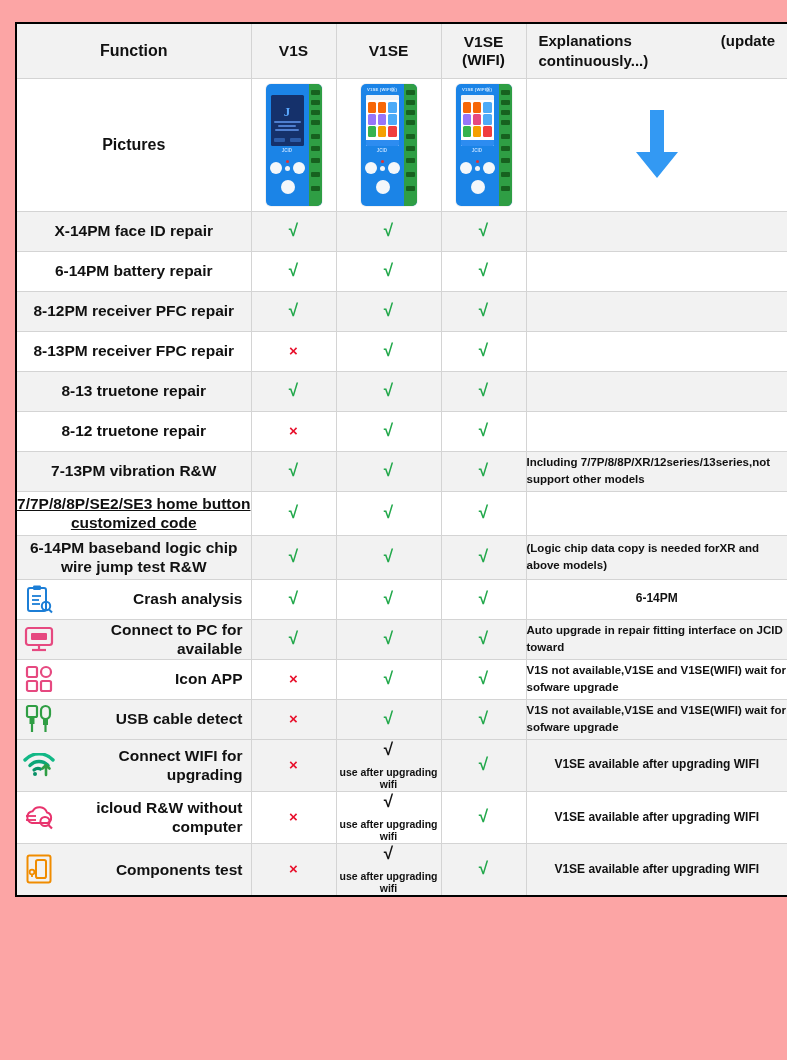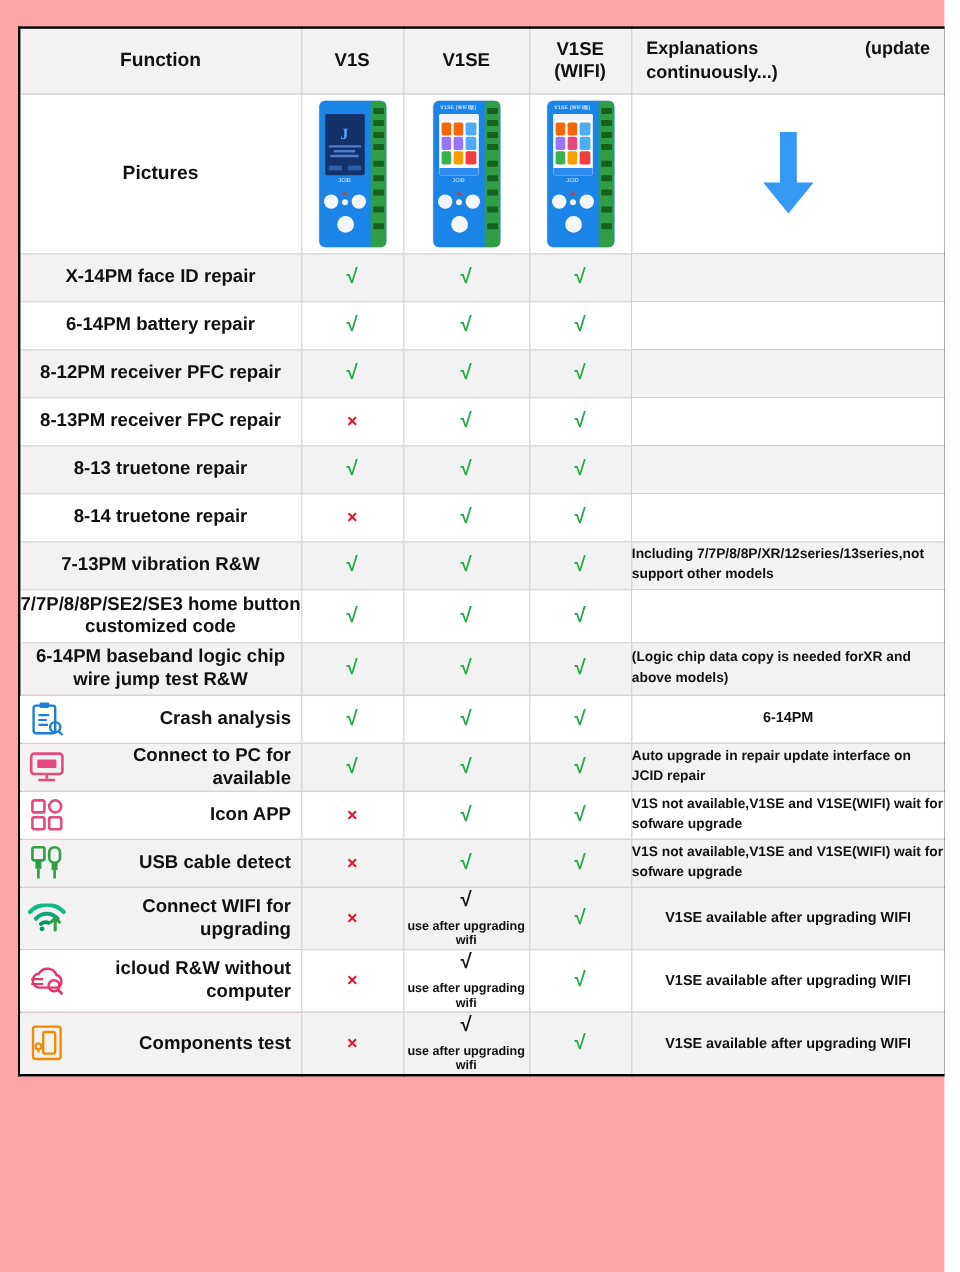--- a/index.html
+++ b/index.html
@@ -362,35 +362,35 @@
           <td class="empty-exp"></td>
         </tr>
         <tr class="r shade">
           <td class="fnname" style="height: 40px;"><span>8-13 truetone repair</span></td>
           <td class="mark"><span class="tick">√</span></td>
           <td class="mark"><span class="tick">√</span></td>
           <td class="mark"><span class="tick">√</span></td>
           <td class="empty-exp shadebg"></td>
         </tr>
         <tr class="r plain">
-          <td class="fnname" style="height: 40px;"><span>8-14 truetone repair</span></td>
+          <td class="fnname" style="height: 40px;"><span>8-12 truetone repair</span></td>
           <td class="mark"><span class="cross">×</span></td>
           <td class="mark"><span class="tick">√</span></td>
           <td class="mark"><span class="tick">√</span></td>
           <td class="empty-exp"></td>
         </tr>
         <tr class="r shade">
           <td class="fnname" style="height: 40px;"><span>7-13PM vibration R&amp;W</span></td>
           <td class="mark"><span class="tick">√</span></td>
           <td class="mark"><span class="tick">√</span></td>
           <td class="mark"><span class="tick">√</span></td>
           <td class="expl">Including 7/7P/8/8P/XR/12series/13series,not support other models</td>
         </tr>
         <tr class="r plain">
-          <td class="fnname" style="height: 44px;"><span>7/7P/8/8P/SE2/SE3 home button customized code</span></td>
+          <td class="fnname" style="height: 44px; text-decoration: underline;"><span>7/7P/8/8P/SE2/SE3 home button customized code</span></td>
           <td class="mark"><span class="tick">√</span></td>
           <td class="mark"><span class="tick">√</span></td>
           <td class="mark"><span class="tick">√</span></td>
           <td class="empty-exp"></td>
         </tr>
         <tr class="r shade">
           <td class="fnname" style="height: 44px;"><span>6-14PM baseband logic chip wire jump test R&amp;W</span></td>
           <td class="mark"><span class="tick">√</span></td>
           <td class="mark"><span class="tick">√</span></td>
           <td class="mark"><span class="tick">√</span></td>
@@ -418,21 +418,21 @@
               <svg width="30" height="28" viewBox="0 0 30 28">
                 <rect x="2" y="3" width="26" height="17" rx="2.5" fill="none" stroke="#e64980" stroke-width="2.2"></rect>
                 <rect x="7" y="8" width="16" height="7" rx="1" fill="#e64980"></rect>
                 <line x1="15" y1="20" x2="15" y2="24" stroke="#e64980" stroke-width="2.2"></line>
                 <line x1="8" y1="25" x2="22" y2="25" stroke="#e64980" stroke-width="2.2"></line>
               </svg>
             </span><span>Connect to PC  for available</span></td>
           <td class="mark"><span class="tick">√</span></td>
           <td class="mark"><span class="tick">√</span></td>
           <td class="mark"><span class="tick">√</span></td>
-          <td class="expl">Auto upgrade in repair update interface on JCID repair</td>
+          <td class="expl">Auto upgrade in repair fitting interface on JCID toward</td>
         </tr>
         <tr class="r plain">
           <td class="fnname withicon" style="height: 40px;"><span class="fnicon">
               <svg width="28" height="28" viewBox="0 0 28 28">
                 <rect x="2" y="2" width="10" height="10" rx="1.5" fill="none" stroke="#e64980" stroke-width="2.2"></rect>
                 <circle cx="21" cy="7" r="5" fill="none" stroke="#e64980" stroke-width="2.2"></circle>
                 <rect x="2" y="16" width="10" height="10" rx="1.5" fill="none" stroke="#e64980" stroke-width="2.2"></rect>
                 <rect x="16" y="16" width="10" height="10" rx="1.5" fill="none" stroke="#e64980" stroke-width="2.2"></rect>
               </svg>
             </span><span>Icon APP</span></td>

